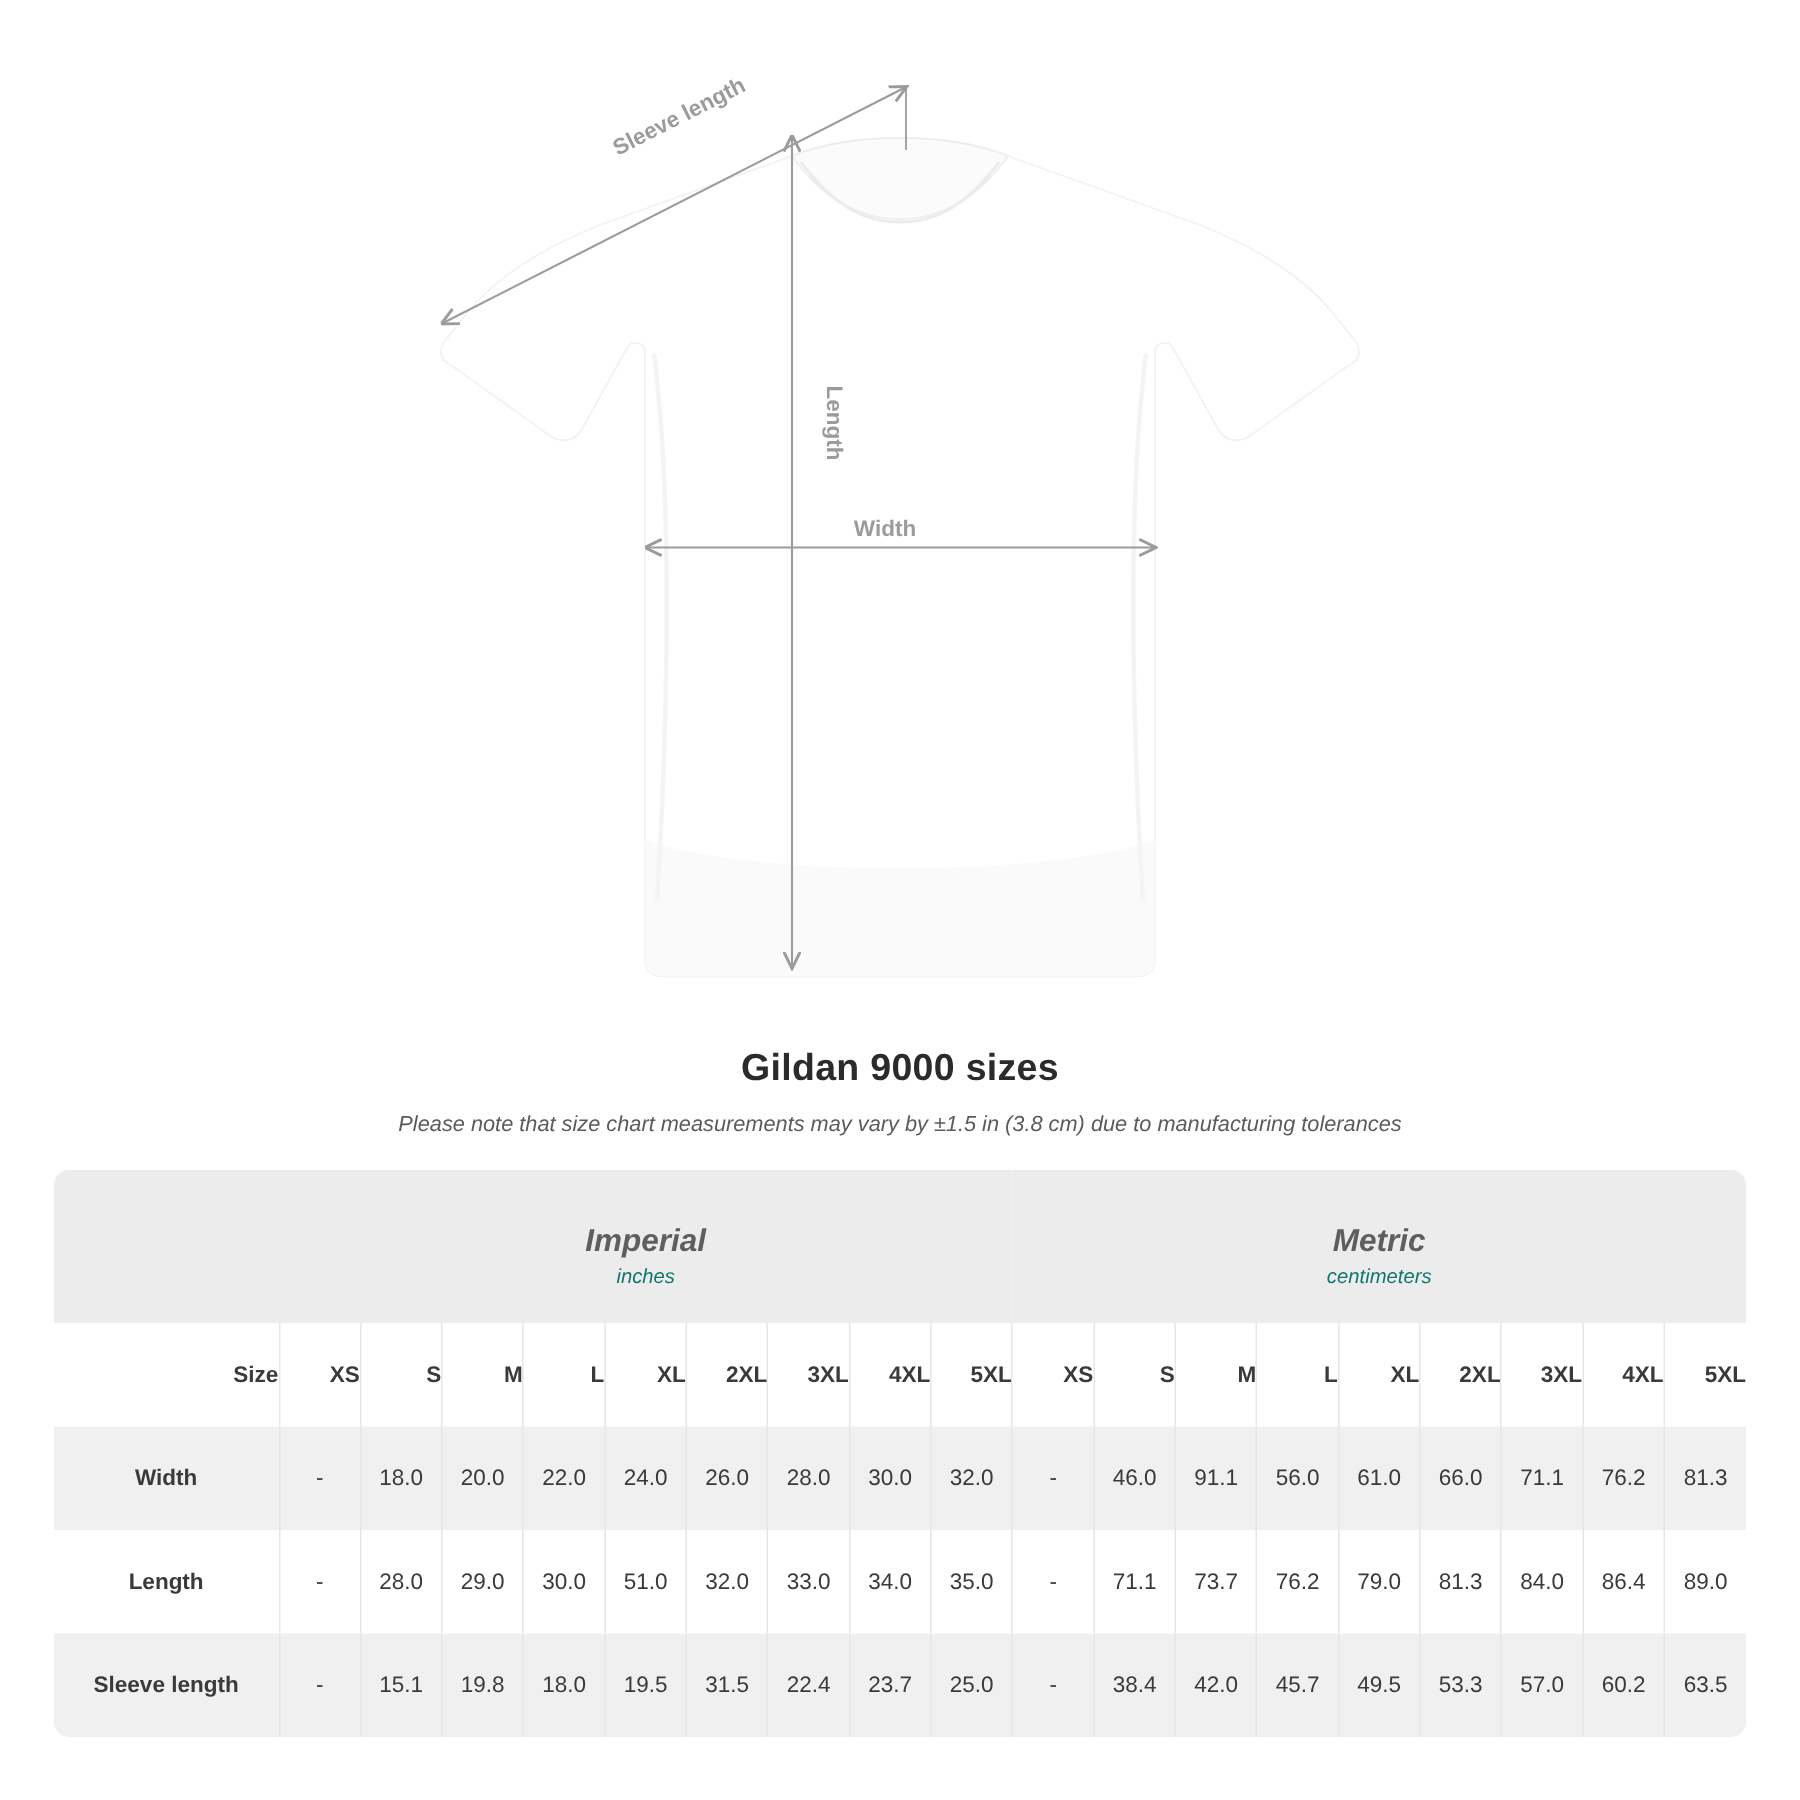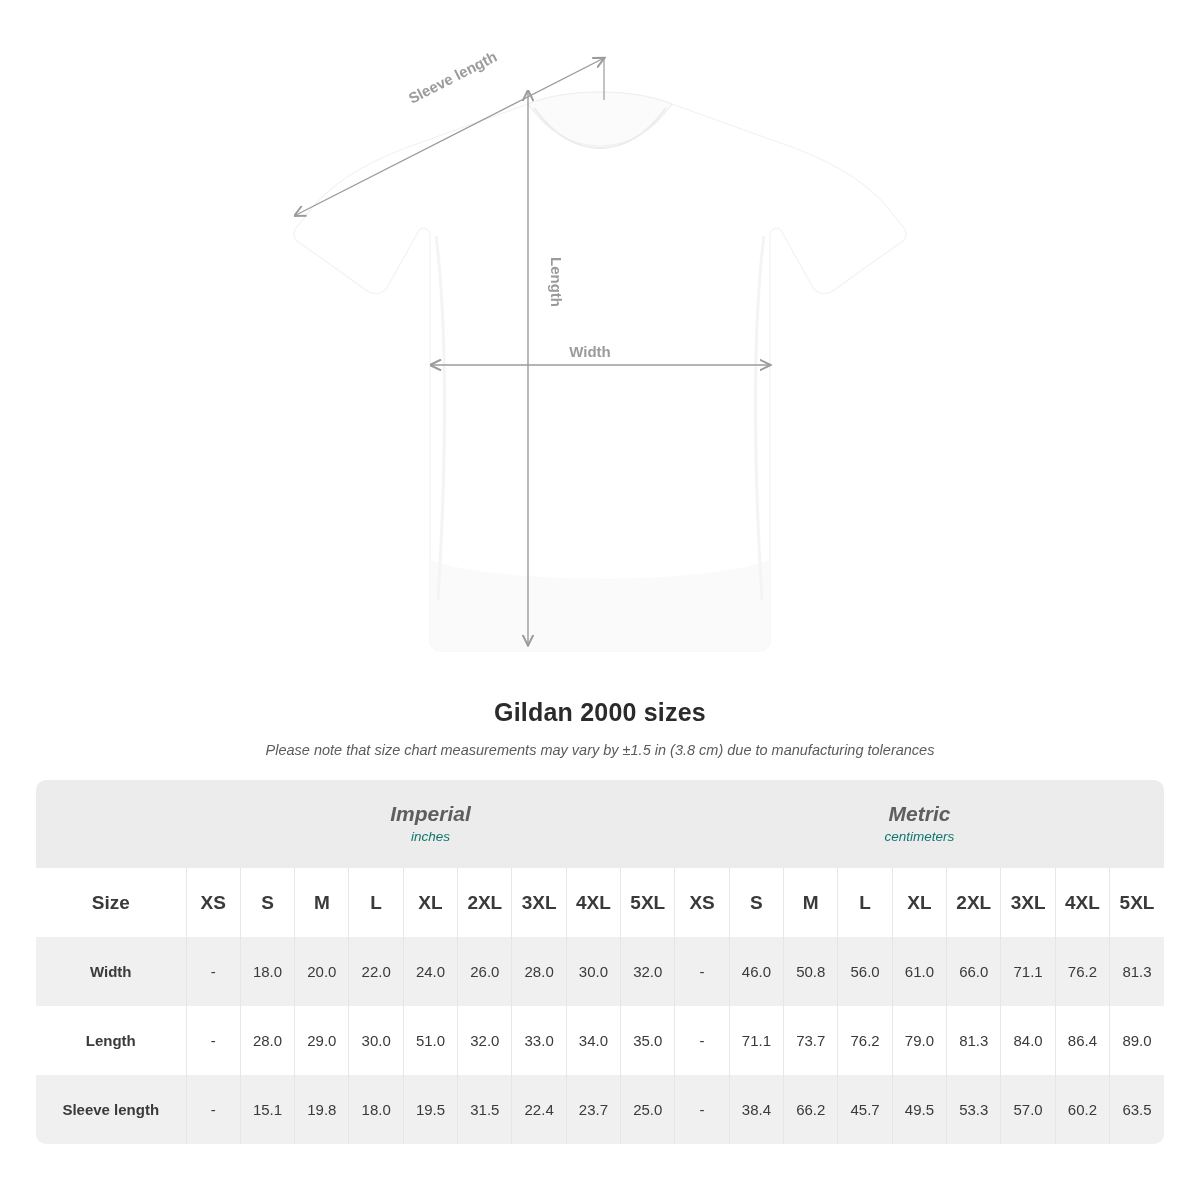--- a/index.html
+++ b/index.html
@@ -68,42 +68,43 @@
     vertical-align: middle;
     font-size: 15px;
     color: #3a3a3a;
     padding: 0;
     height: 69px;
   }
   
   tr.unit-row td {
     background: #ececec;
     height: 86px;
-    padding-top: 2px;
+    padding-top: 16px;
   }
   .unit-name {
     font-size: 21px;
     font-style: italic;
     font-weight: bold;
     color: #5e5e5e;
     line-height: 1.15;
   }
   .unit-sub {
     font-size: 13.5px;
     font-style: italic;
     color: #0f766e;
     line-height: 1.6;
   }
   
   tr.size-row td {
     background: #ffffff;
     font-weight: bold;
-    font-size: 19px;
+    font-size: 15px;
     color: #3a3a3a;
     border-right: 1px solid #e6e6e6;
+    text-align: right;
   }
   tr.size-row td:last-child { border-right: none; }
 
   tr.data-row td {
     border-right: 1px solid #e6e6e6;
   }
   tr.data-row td:last-child { border-right: none; }
 
   tr.row-shade td { background: #f0f0f0; }
   tr.row-plain td { background: #ffffff; }
@@ -181,21 +182,21 @@
       </g>
 
       <g>
         <line x1="432" y1="365" x2="770" y2="365" stroke="#9b9b9b" stroke-width="1.4" marker-start="url(#arrTail)" marker-end="url(#arrHead)"></line>
         <text x="590" y="357" text-anchor="middle" font-family="Liberation Sans, sans-serif" font-size="15" font-weight="bold" fill="#9b9b9b">Width</text>
       </g>
     </svg>
   </div>
 
   <div class="title-block">
-    <h1 class="chart-title">Gildan 2000 sizes</h1>
+    <h1 class="chart-title">Gildan 9000 sizes</h1>
     <p class="chart-note">Please note that size chart measurements may vary by ±1.5 in (3.8 cm) due to manufacturing tolerances</p>
   </div>
 
   <div class="table-wrap">
     <table class="size-table">
       <tbody>
         <tr class="unit-row">
           <td class="first-col"></td>
           <td colspan="9">
             <div class="unit-name">Imperial</div>
@@ -235,21 +236,21 @@
           <td class="datacell">18.0</td>
           <td class="datacell">20.0</td>
           <td class="datacell">22.0</td>
           <td class="datacell">24.0</td>
           <td class="datacell">26.0</td>
           <td class="datacell">28.0</td>
           <td class="datacell">30.0</td>
           <td class="datacell">32.0</td>
           <td class="datacell grp-div">-</td>
           <td class="datacell">46.0</td>
-          <td class="datacell">50.8</td>
+          <td class="datacell">91.1</td>
           <td class="datacell">56.0</td>
           <td class="datacell">61.0</td>
           <td class="datacell">66.0</td>
           <td class="datacell">71.1</td>
           <td class="datacell">76.2</td>
           <td class="datacell">81.3</td>
         </tr>
 
         <tr class="data-row row-plain">
           <td class="first-col rowlabel">Length</td>
@@ -279,21 +280,21 @@
           <td class="datacell">15.1</td>
           <td class="datacell">19.8</td>
           <td class="datacell">18.0</td>
           <td class="datacell">19.5</td>
           <td class="datacell">31.5</td>
           <td class="datacell">22.4</td>
           <td class="datacell">23.7</td>
           <td class="datacell">25.0</td>
           <td class="datacell grp-div">-</td>
           <td class="datacell">38.4</td>
-          <td class="datacell">66.2</td>
+          <td class="datacell">42.0</td>
           <td class="datacell">45.7</td>
           <td class="datacell">49.5</td>
           <td class="datacell">53.3</td>
           <td class="datacell">57.0</td>
           <td class="datacell">60.2</td>
           <td class="datacell">63.5</td>
         </tr>
       </tbody>
     </table>
   </div>

